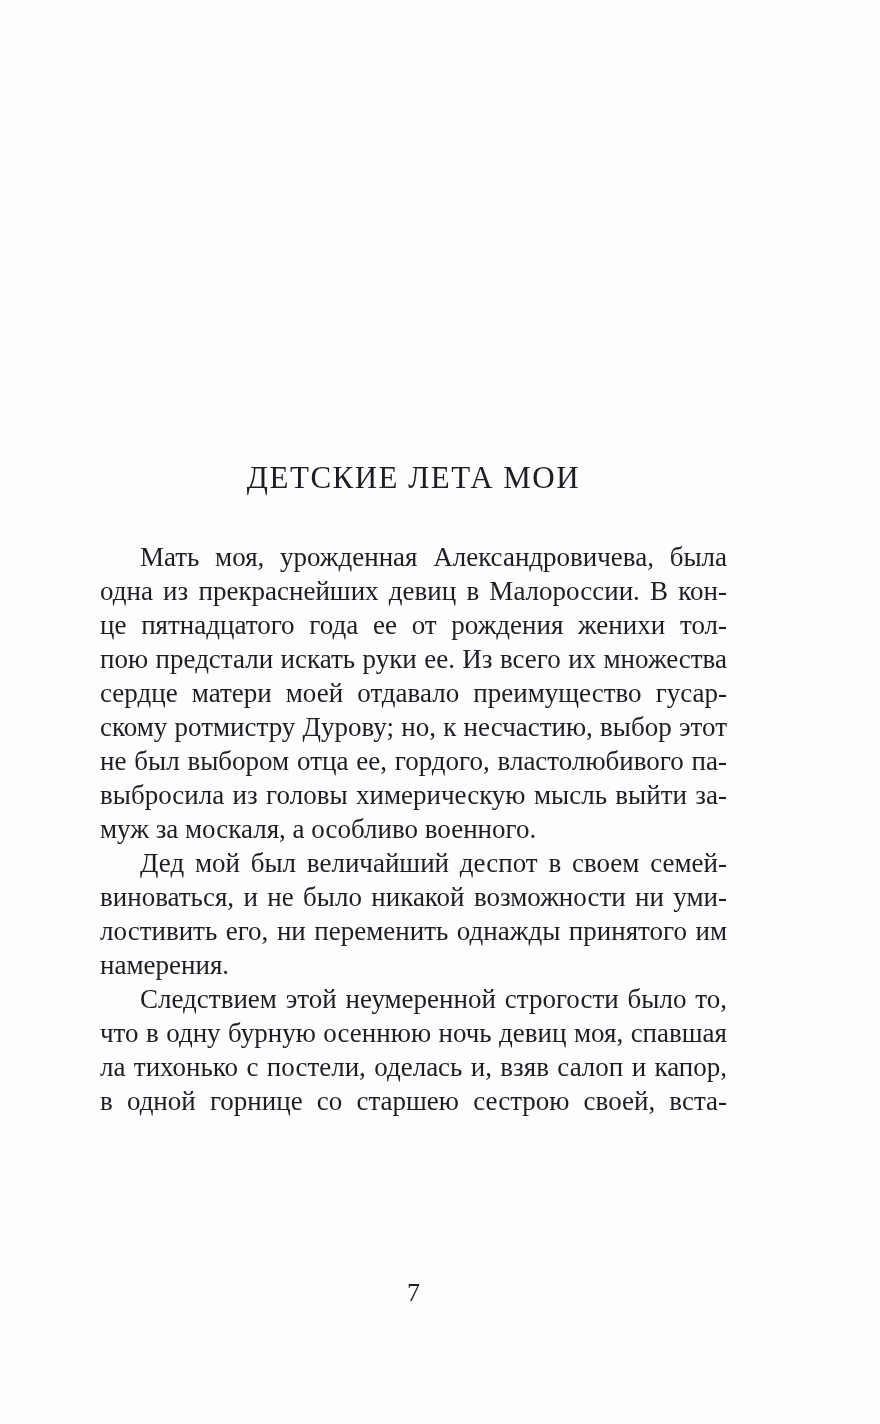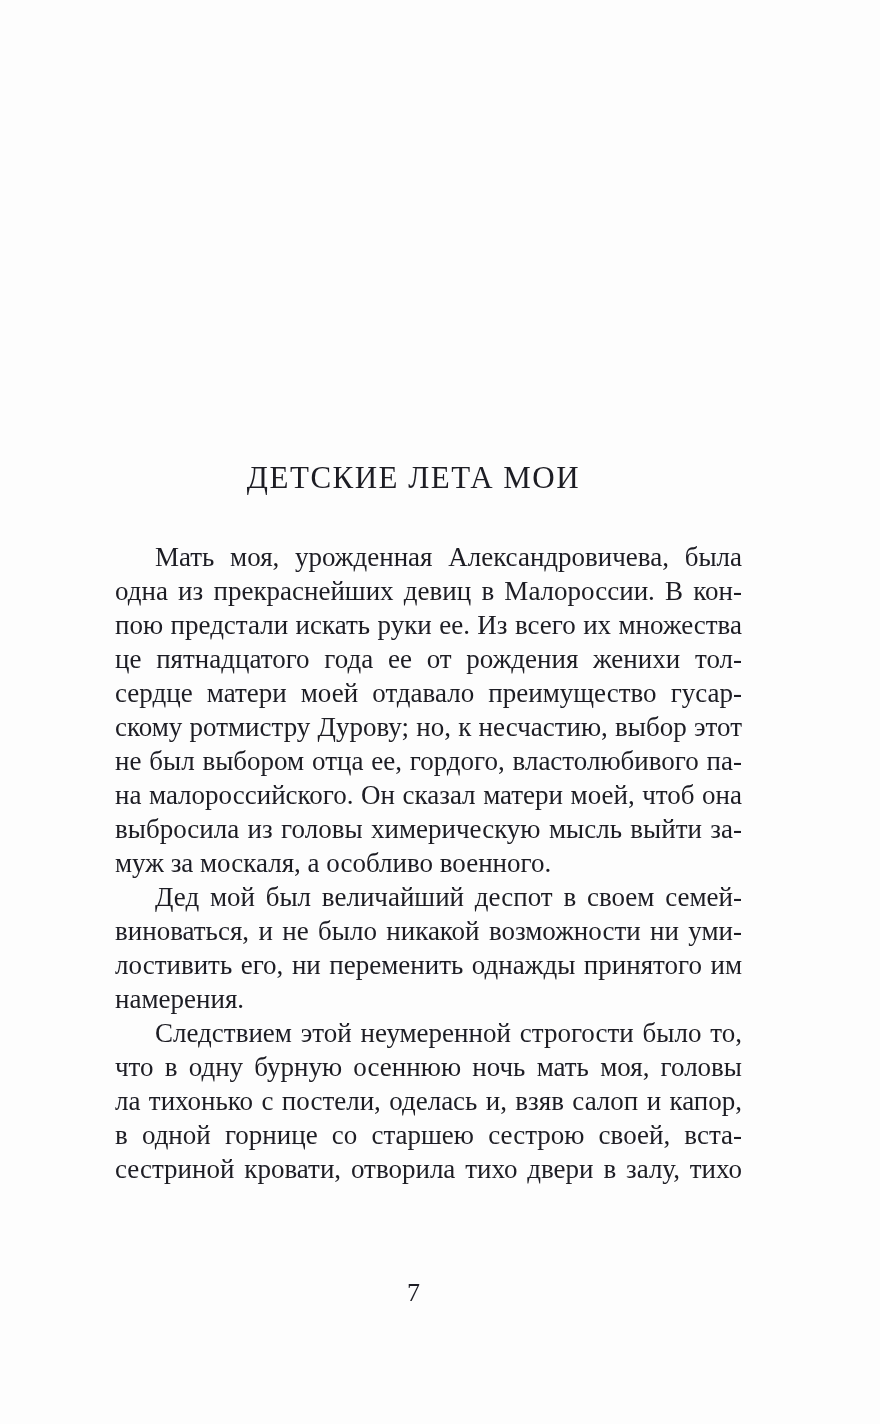--- a/index.html
+++ b/index.html
@@ -33,21 +33,21 @@
     margin: 0;
     text-align: center;
     font-size: 31px;
     font-weight: normal;
     letter-spacing: 1.5px;
     white-space: nowrap;
   }
   .text-block {
     position: absolute;
     top: 540px;
-    left: 115px;
+    left: 100px;
     width: 627px;
   }
   .paragraph {
     margin: 0;
     padding: 0;
   }
   .line {
     font-size: 27px;
     line-height: 34px;
     height: 34px;
@@ -76,38 +76,36 @@
 </head>
 <body>
 
 <div class="book-page">
   <h1 class="chapter-title">ДЕТСКИЕ ЛЕТА МОИ</h1>
 
   <div class="text-block">
       <div class="paragraph">
         <div class="line first">Мать моя, урожденная Александровичева, была</div>
         <div class="line">одна из прекраснейших девиц в Малороссии. В кон-</div>
+        <div class="line">це пятнадцатого года ее от рождения женихи тол-</div>
         <div class="line">пою предстали искать руки ее. Из всего их множества</div>
-        <div class="line">це пятнадцатого года ее от рождения женихи тол-</div>
         <div class="line">сердце матери моей отдавало преимущество гусар-</div>
         <div class="line">скому ротмистру Дурову; но, к несчастию, выбор этот</div>
         <div class="line">не был выбором отца ее, гордого, властолюбивого па-</div>
-        <div class="line">на малороссийского. Он сказал матери моей, чтоб она</div>
         <div class="line">выбросила из головы химерическую мысль выйти за-</div>
         <div class="line para-end">муж за москаля, а особливо военного.</div>
       </div>
       <div class="paragraph">
         <div class="line first">Дед мой был величайший деспот в своем семей-</div>
         <div class="line">виноваться, и не было никакой возможности ни уми-</div>
         <div class="line">лостивить его, ни переменить однажды принятого им</div>
         <div class="line para-end">намерения.</div>
       </div>
       <div class="paragraph">
         <div class="line first">Следствием этой неумеренной строгости было то,</div>
-        <div class="line">что в одну бурную осеннюю ночь мать моя, головы</div>
+        <div class="line">что в одну бурную осеннюю ночь девиц моя, спавшая</div>
         <div class="line">ла тихонько с постели, оделась и, взяв салоп и капор,</div>
         <div class="line">в одной горнице со старшею сестрою своей, вста-</div>
-        <div class="line">сестриной кровати, отворила тихо двери в залу, тихо</div>
       </div>
     </div>
 
   <div class="page-number">7</div>
 </div>
 
 </body></html>

